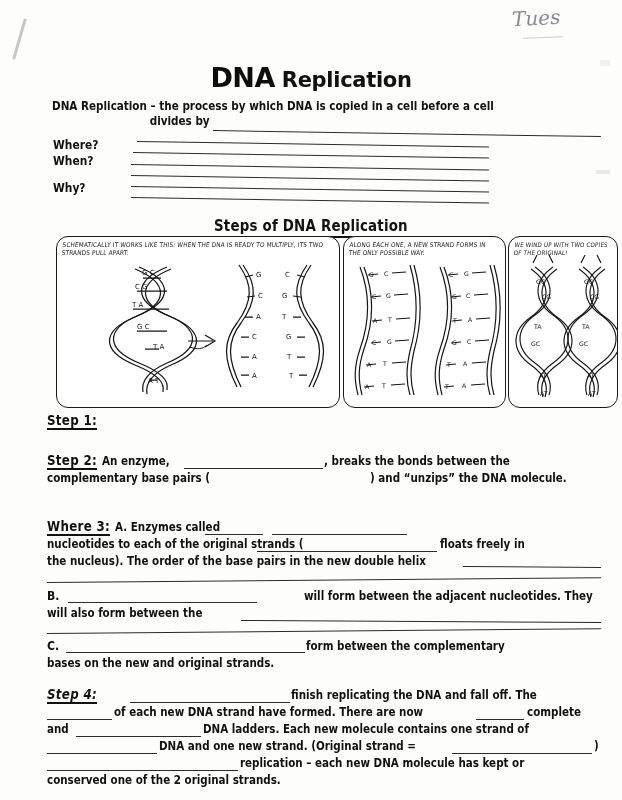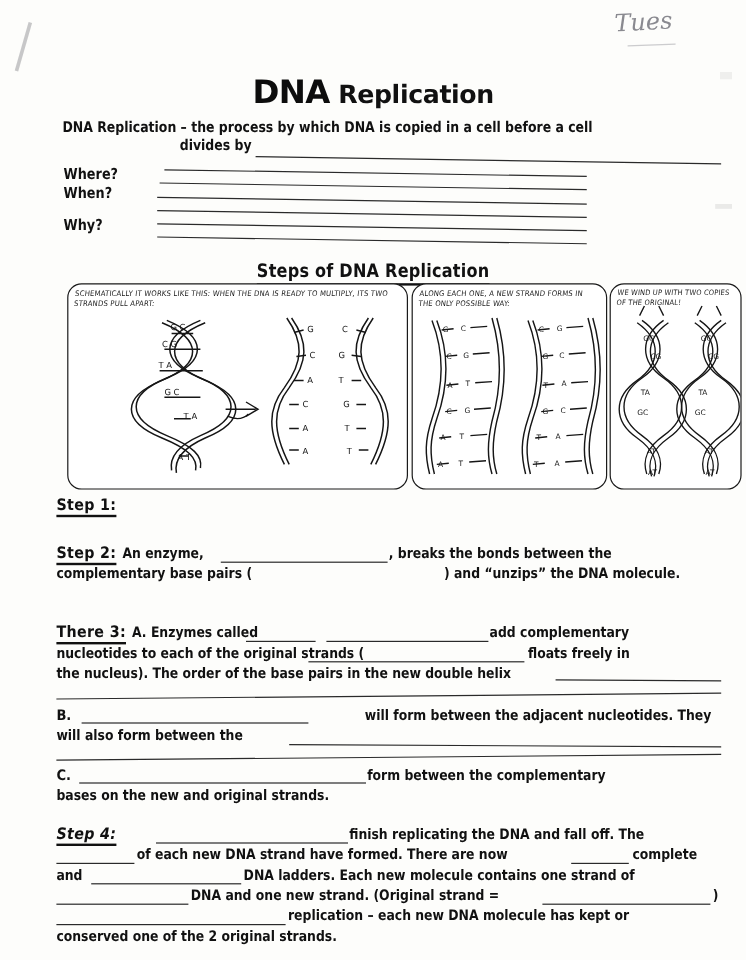--- a/index.html
+++ b/index.html
@@ -381,27 +381,24 @@
     <span class="step-body">, breaks the bonds between the</span>
   </div>
   <div class="step" style="top:470px;">
     <span class="step-body">complementary base pairs (</span>
   </div>
   <div class="step" style="top:470px;left:370px;width:250px;">
     <span class="step-body">) and “unzips” the DNA molecule.</span>
   </div>
 
   <div class="step" style="top:519px;">
-    <span class="step-num">There 3:</span><span class="step-body">A. Enzymes called</span>
+    <span class="step-num">Where 3:</span><span class="step-body">A. Enzymes called</span>
   </div>
   <div class="rule" style="left:205px;top:534px;width:58px;"></div>
   <div class="rule" style="left:272px;top:534px;width:135px;"></div>
-  <div class="step" style="top:519px;left:408px;width:200px;">
-    <span class="step-body">add  complementary</span>
-  </div>
 
   <div class="step" style="top:536px;">
     <span class="step-body">nucleotides to each of the original strands (</span>
   </div>
   <div class="rule" style="left:257px;top:551px;width:180px;"></div>
   <div class="step" style="top:553px;">
     <span class="step-body">the nucleus).  The order of the base pairs in the new double helix</span>
   </div>
 
   <div class="step" style="top:536px;left:440px;width:180px;">

